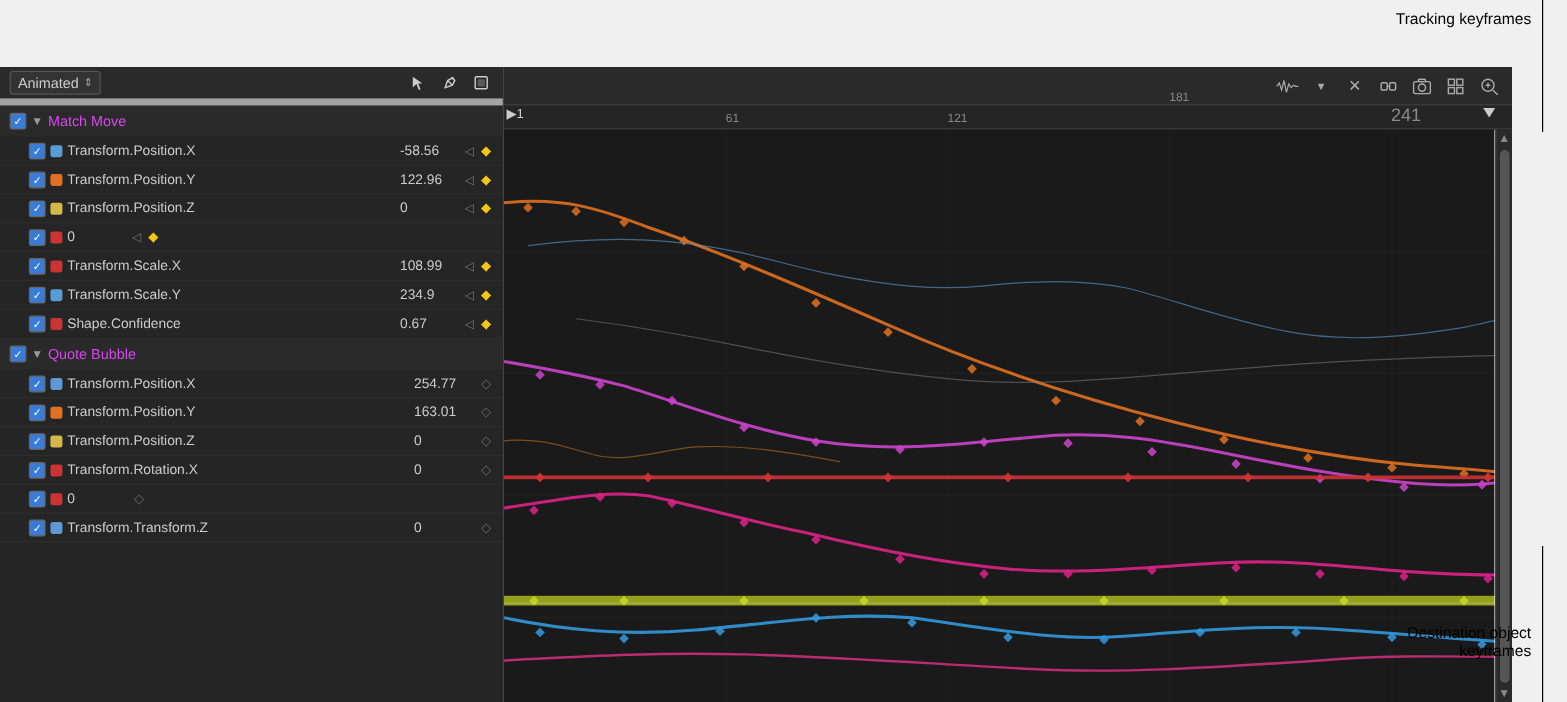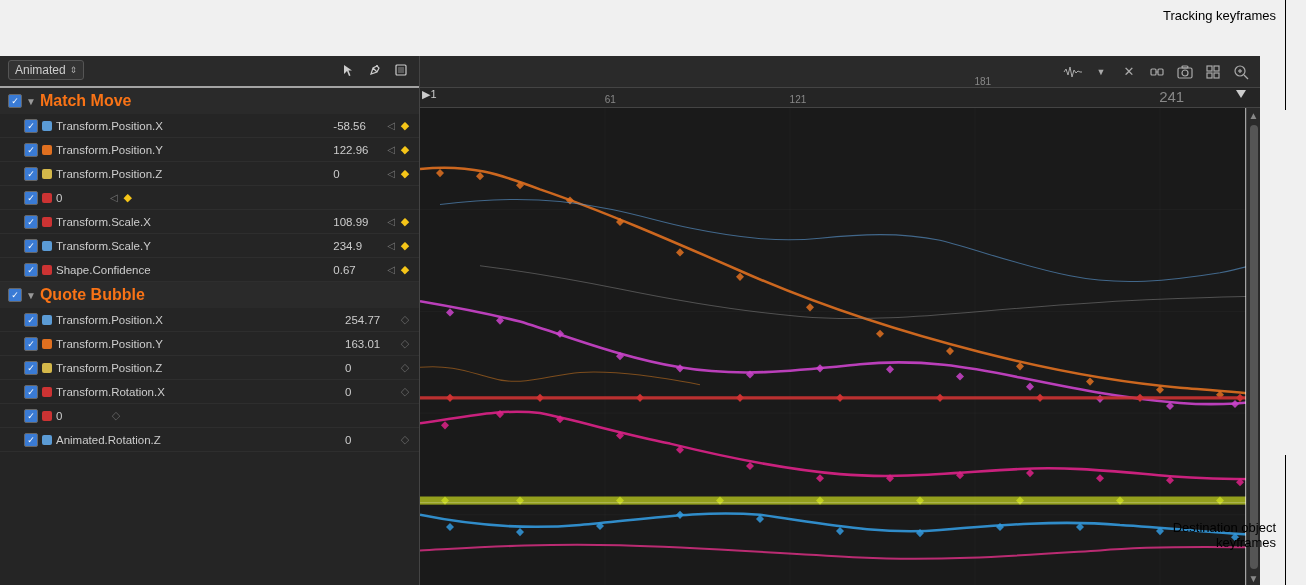--- a/index.html
+++ b/index.html
@@ -77,24 +77,24 @@
       background: #252525;
       border-right: 1px solid #444;
       display: flex;
       flex-direction: column;
       flex-shrink: 0;
     }
 
     
     .left-toolbar {
       display: flex;
-      align-items: flex-start;
+      align-items: center;
       padding: 4px 8px;
       background: #2a2a2a;
-      border-bottom: 2px solid #a3a3a3;
+      border-bottom: 6px solid #a3a3a3;
       height: 32px;
       gap: 6px;
     }
 
     .animated-select {
       background: #333;
       border: 1px solid #555;
       color: #ccc;
       font-size: 12px;
       padding: 2px 6px;
@@ -160,23 +160,23 @@
       font-size: 9px;
     }
 
     .triangle {
       color: #999;
       font-size: 10px;
       cursor: pointer;
     }
 
     .group-name {
-      font-weight: 700;
-      color: #f97316;
-      font-size: 16px;
+      font-weight: 400;
+      color: #d946ef;
+      font-size: 12px;
     }
 
     .property-row {
       display: flex;
       align-items: center;
       padding: 2px 8px 2px 24px;
       height: 24px;
       gap: 4px;
       border-bottom: 1px solid #2e2e2e;
     }
@@ -502,21 +502,21 @@
       <div class="property-row">
         <div class="prop-checkbox"></div>
         <div class="color-swatch" style="background:#cc3333;"></div>
         <span class="prop-value">0</span>
         <div class="prop-diamond prop-diamond-empty"></div>
       </div>
 
       <div class="property-row">
         <div class="prop-checkbox"></div>
         <div class="color-swatch" style="background:#5b9bd5;"></div>
-        <span class="prop-name">Animated.Rotation.Z</span>
+        <span class="prop-name">Transform.Transform.Z</span>
         <span class="prop-value">0</span>
         <div class="prop-diamond prop-diamond-empty"></div>
       </div>
 
     </div>
   </div>
 
   <div class="right-panel">
 
     <div class="right-toolbar">

